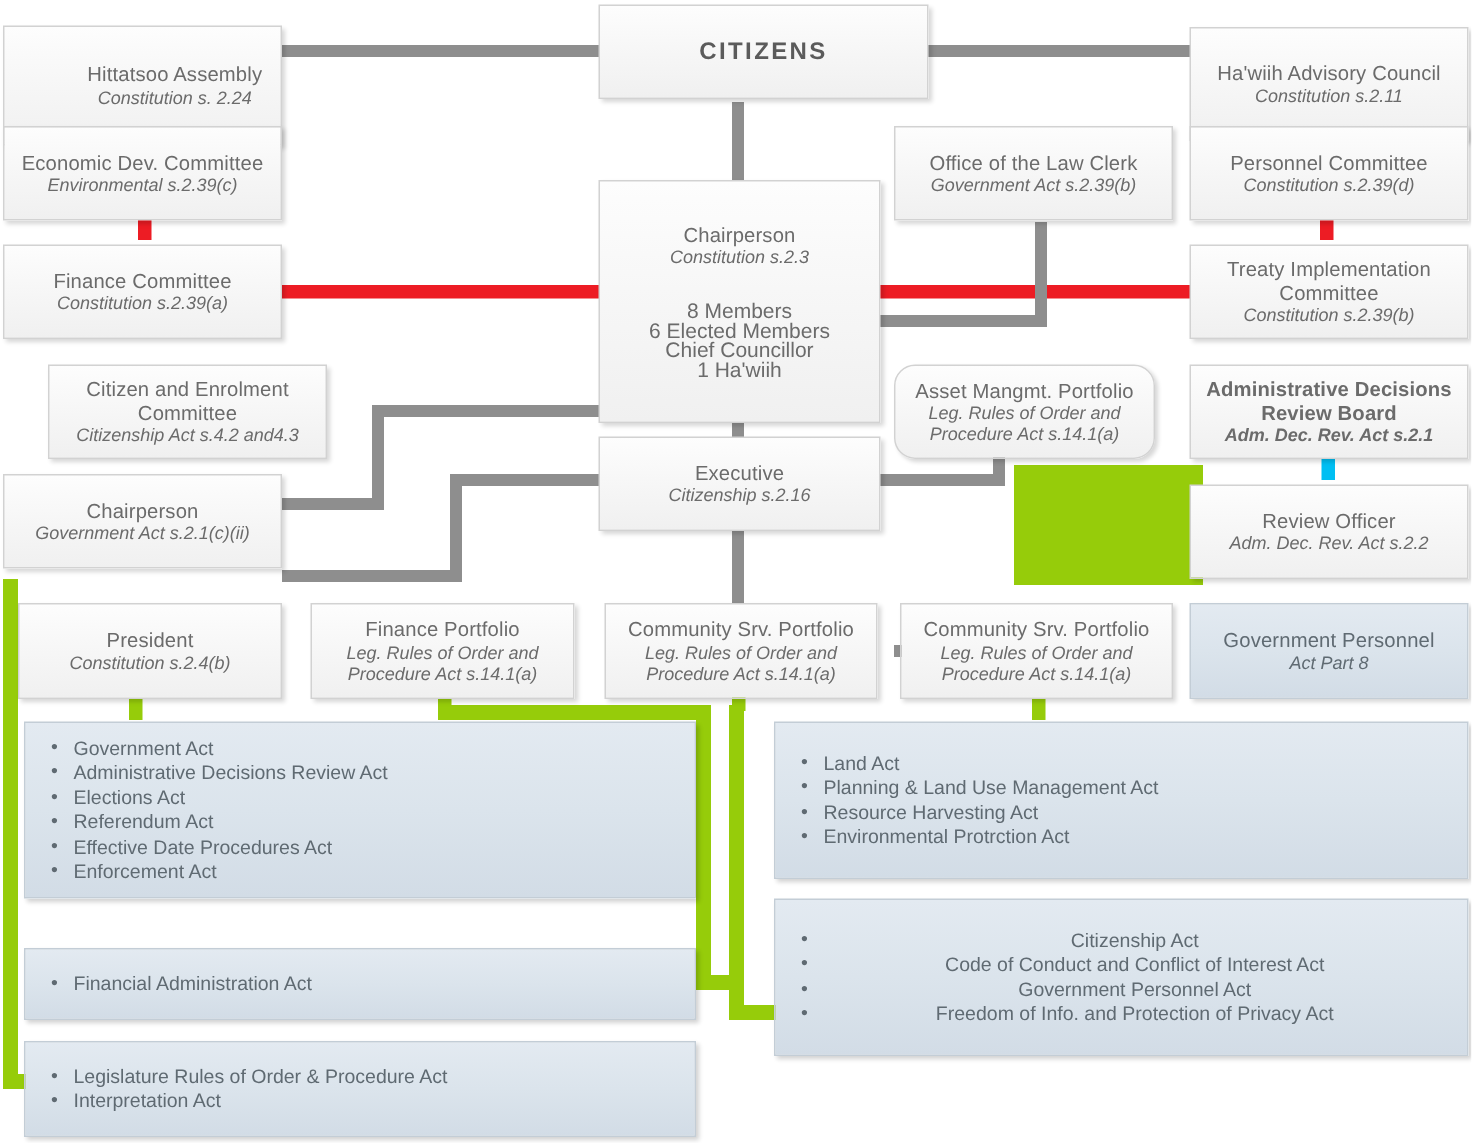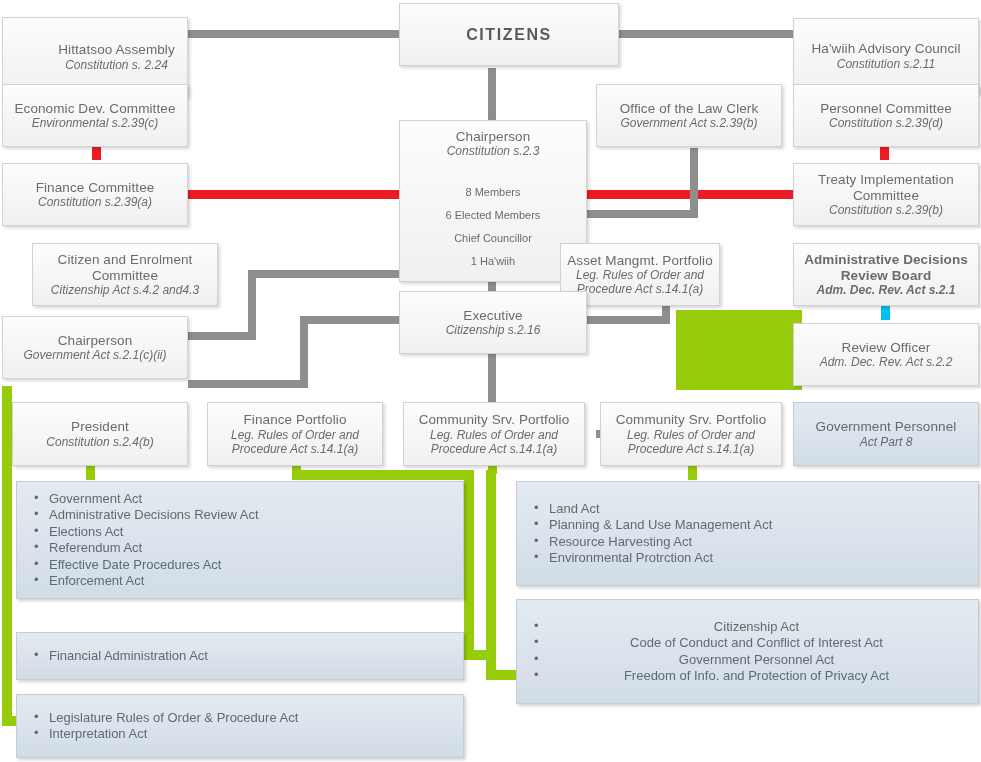--- a/index.html
+++ b/index.html
@@ -45,22 +45,22 @@
     color:#6b6b6b;
     letter-spacing:0.1px;
   }
   .node .t2{
     font-size:12px;
     line-height:14px;
     font-style:italic;
     color:#6b6b6b;
   }
   .node .t3{
-    font-size:11px;
-    line-height:23px;
+    font-size:14px;
+    line-height:13px;
     color:#6b6b6b;
     margin-top:23px;
   }
   .node.citizens .t1{
     font-size:16px;
     font-weight:bold;
     letter-spacing:1.6px;
     color:#5b5b5b;
   }
 
@@ -210,21 +210,21 @@
   <div class="node" style="left:793px;top:163px;width:186px;height:63px;">
     <div class="t1">Treaty Implementation Committee</div>
     <div class="t2">Constitution s.2.39(b)</div>
   </div>
 
   <div class="node" style="left:2px;top:243px;width:186px;height:63px;margin-left:30px;">
     <div class="t1">Citizen and Enrolment Committee</div>
     <div class="t2">Citizenship Act s.4.2 and4.3</div>
   </div>
 
-  <div class="node" style="left:560px;top:243px;width:160px;height:63px;">
+  <div class="node" style="left:596px;top:243px;width:174px;height:63px;border-radius:14px;">
     <div class="t1">Asset Mangmt. Portfolio</div>
     <div class="t2">Leg. Rules of Order and Procedure Act s.14.1(a)</div>
   </div>
 
   <div class="node" style="left:793px;top:243px;width:186px;height:63px;font-weight:bold;">
     <div class="t1">Administrative Decisions Review Board</div>
     <div class="t2">Adm. Dec. Rev. Act s.2.1</div>
   </div>
 
   <div class="node" style="left:2px;top:316px;width:186px;height:63px;">

